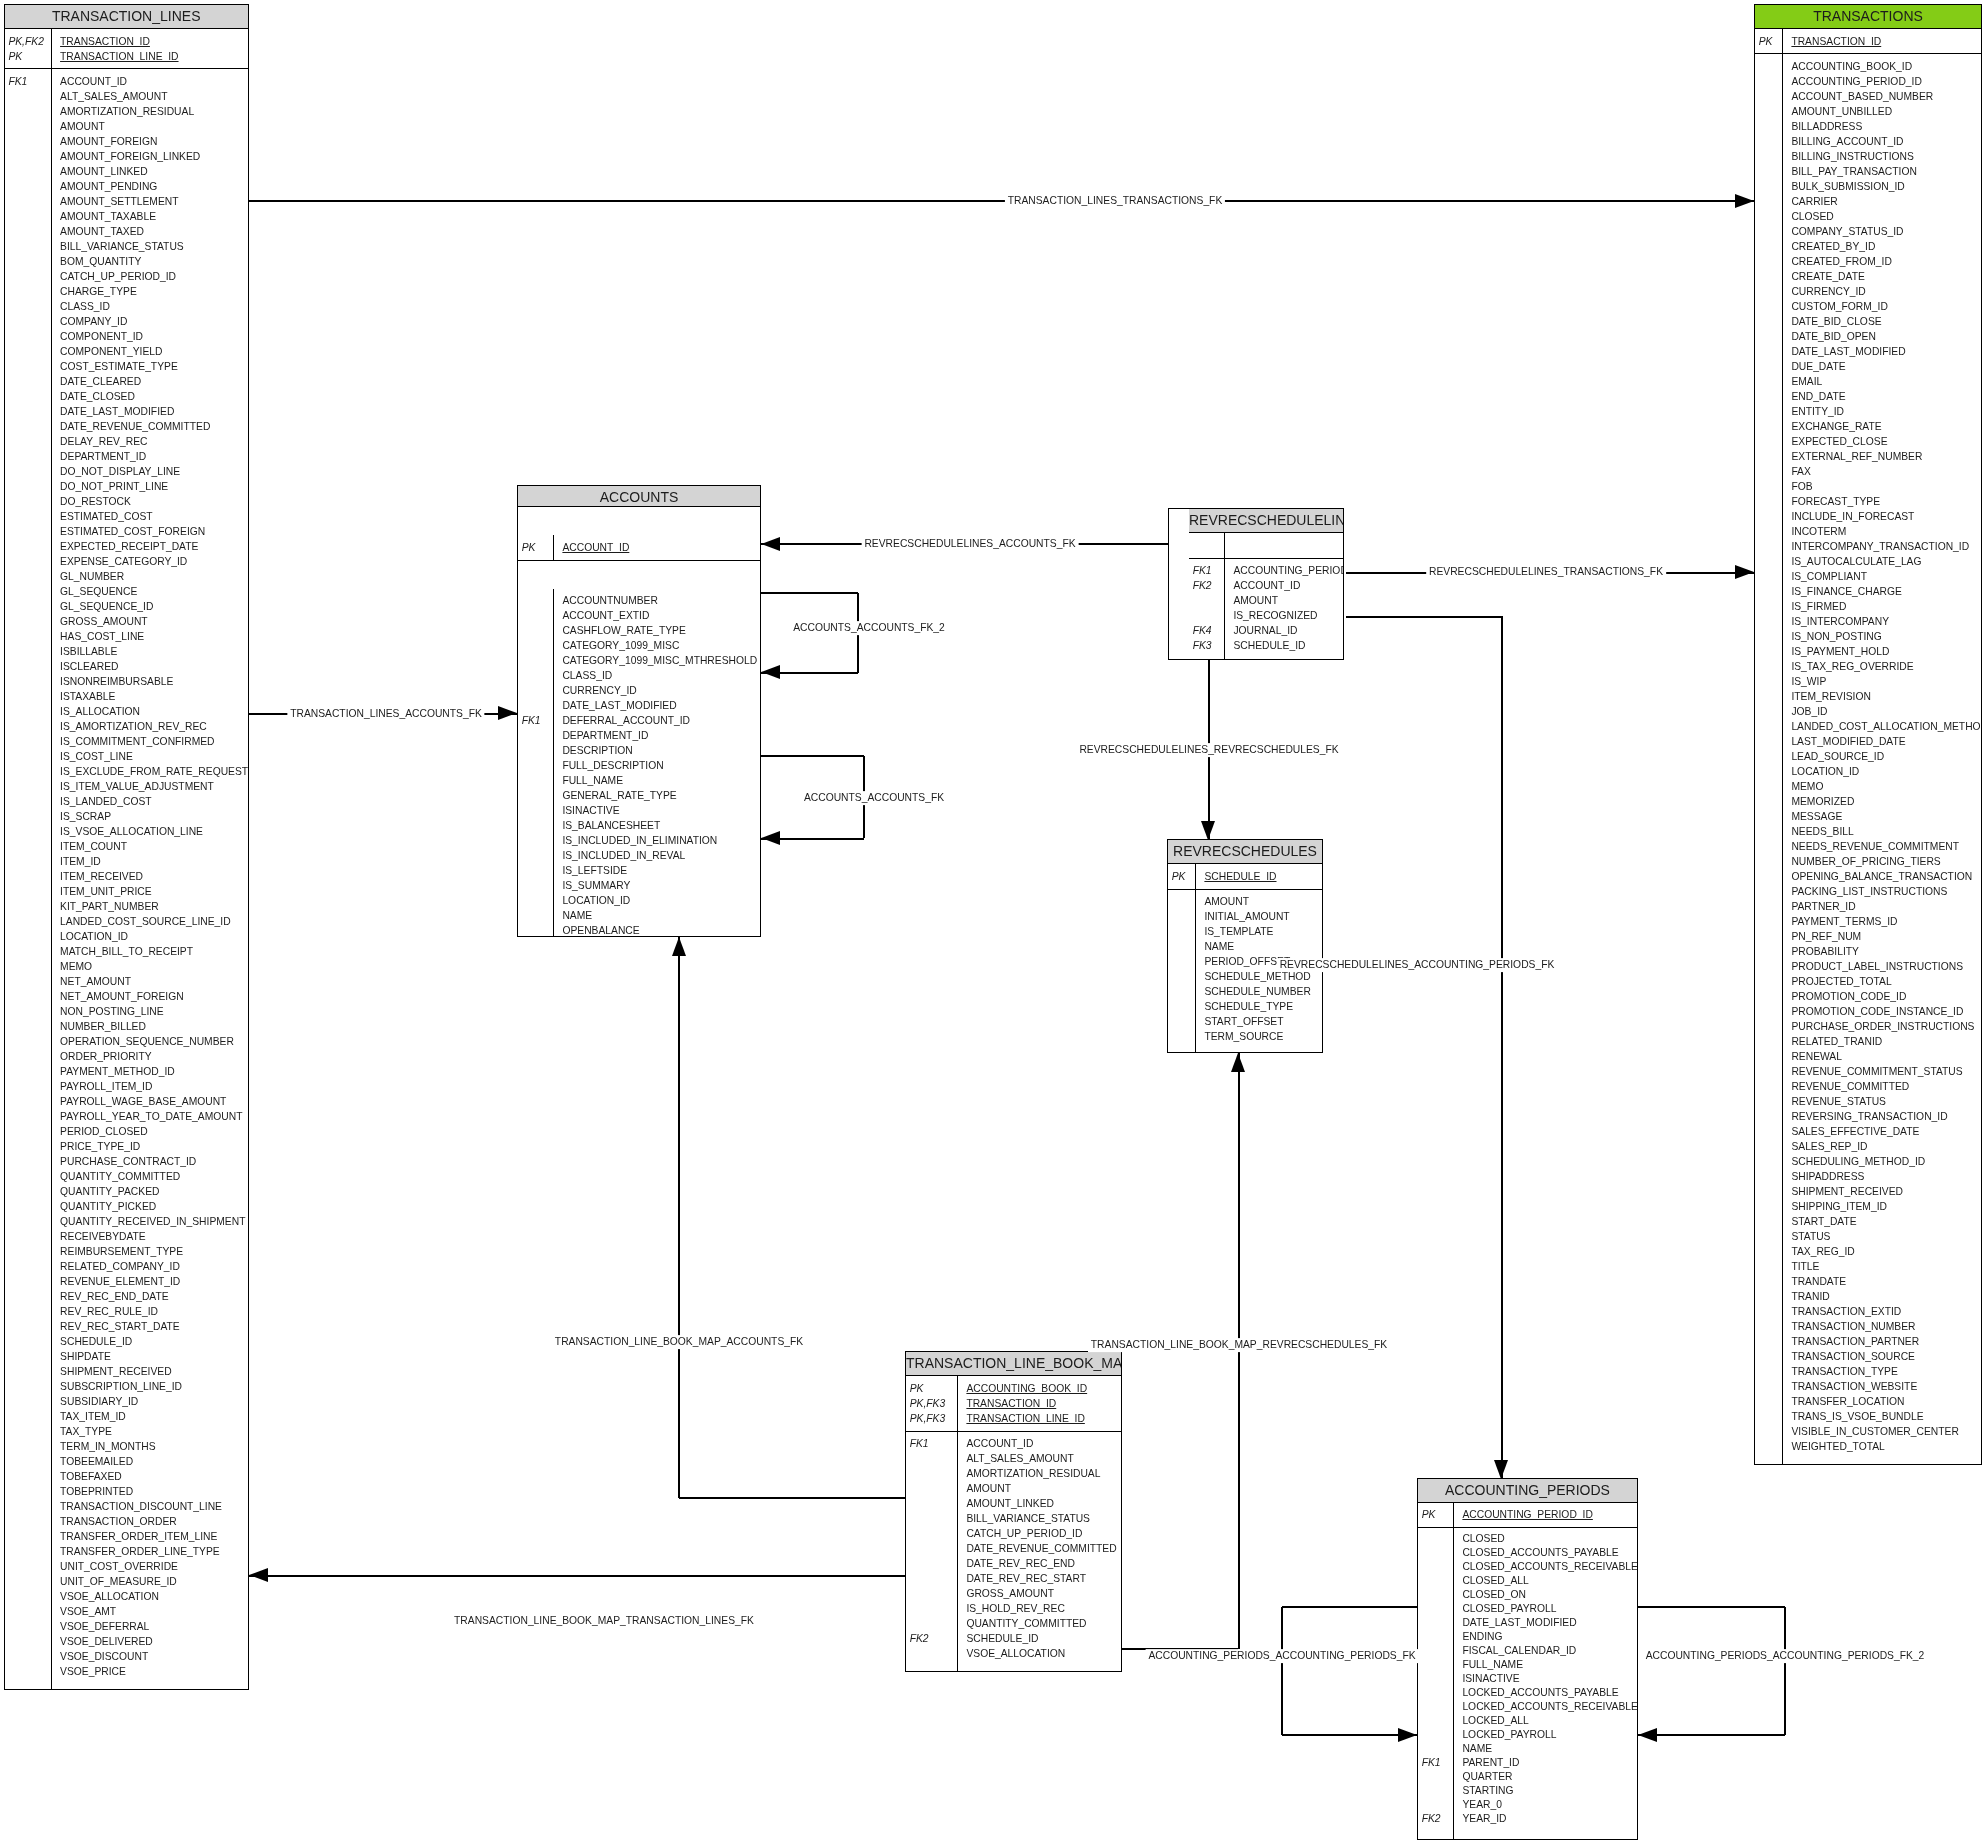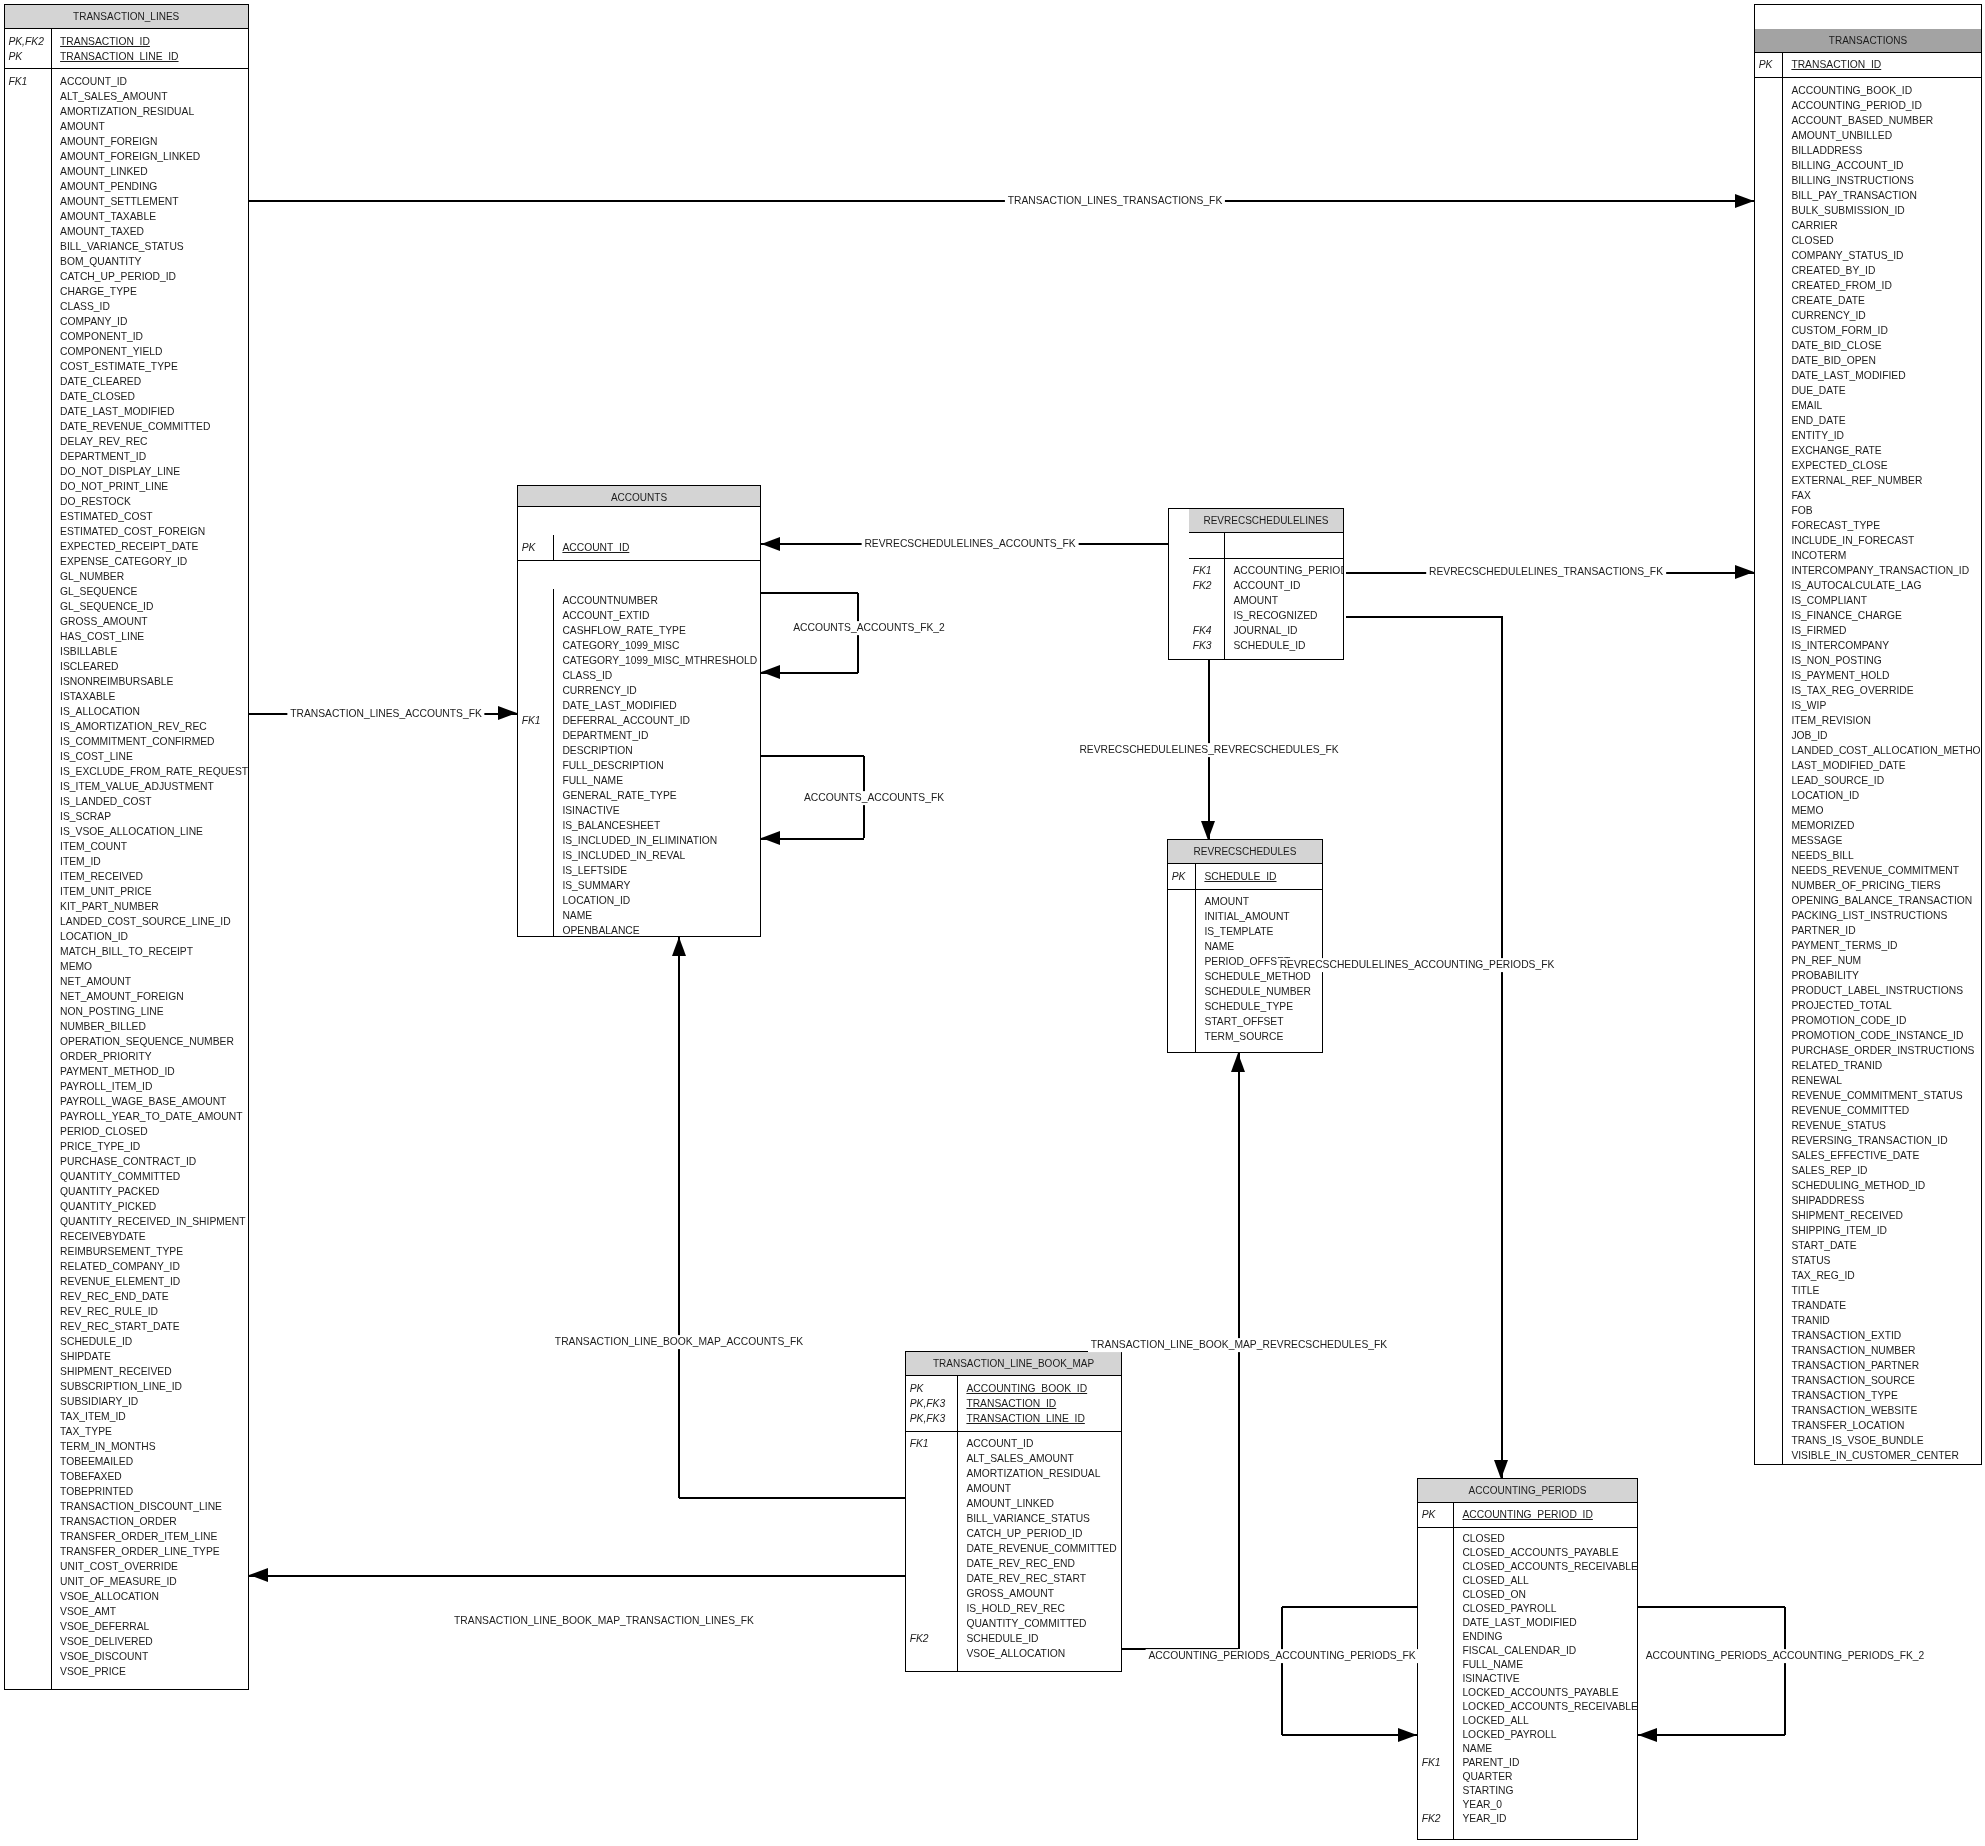--- a/index.html
+++ b/index.html
@@ -1,21 +1,21 @@
 <!DOCTYPE html>
 <html style="font-size:15px"><head>
 <meta charset="utf-8">
 <style>
   html,body{margin:0;padding:0;background:#fff;}
   .canvas{position:relative;width:1985px;height:1847px;background:#ffffff;overflow:hidden;
           font-family:"Liberation Sans",sans-serif;color:#1c1c1c;}
   .tbl{position:absolute;background:#fff;border:1.9px solid #000;box-sizing:border-box;
        display:flex;flex-direction:column;font-size:10.3px;line-height:15px;}
   .tbl-title{height:23.4px;line-height:23.4px;text-align:center;background:#d4d4d4;
-             border-bottom:1.9px solid #000;font-size:10px;white-space:nowrap;overflow:hidden;}
+             border-bottom:1.9px solid #000;font-size:14px;white-space:nowrap;overflow:hidden;}
   .sec{display:flex;flex:0 0 auto;}
   .sec.pk{border-bottom:1.9px solid #000;}
   .sec.fields{flex:1 1 auto;overflow:hidden;}
   .keycol{flex:0 0 auto;border-right:1.9px solid #000;padding:4.7px 1.9px 4.7px 3.7px;box-sizing:border-box;font-style:italic;}
   .namecol{flex:1 1 auto;padding:4.7px 1.9px 4.7px 8.4px;overflow:hidden;}
   .krow,.nrow{height:15px;line-height:15px;white-space:nowrap;}
   .dense .krow,.dense .nrow{height:14px;line-height:14px;}
   .nrow.u{text-decoration:underline;}
   .rel-seg{position:absolute;background:#000;}
   .rel-label{position:absolute;background:#fff;font-size:10.3px;line-height:12px;
@@ -257,21 +257,21 @@
           <div class="nrow">VSOE_ALLOCATION</div>
           <div class="nrow">VSOE_AMT</div>
           <div class="nrow">VSOE_DEFERRAL</div>
           <div class="nrow">VSOE_DELIVERED</div>
           <div class="nrow">VSOE_DISCOUNT</div>
           <div class="nrow">VSOE_PRICE</div>
         </div>
       </div>
     </div>
     <div class="tbl" style="left: 1754px; top: 3.7px; width: 228px; height: 1461px;">
-      <div class="tbl-title" style="background: #a3a3a3; margin-top: 24px;">TRANSACTIONS</div>
+      <div class="tbl-title" style="background: #84cc16;">TRANSACTIONS</div>
       <div class="sec pk">
         <div class="keycol" style="width: 28px; flex-basis: 28px;">
           <div class="krow">PK</div>
         </div>
         <div class="namecol">
           <div class="nrow u">TRANSACTION_ID</div>
         </div>
       </div>
       <div class="sec fields">
         <div class="keycol" style="width: 28px; flex-basis: 28px;">

